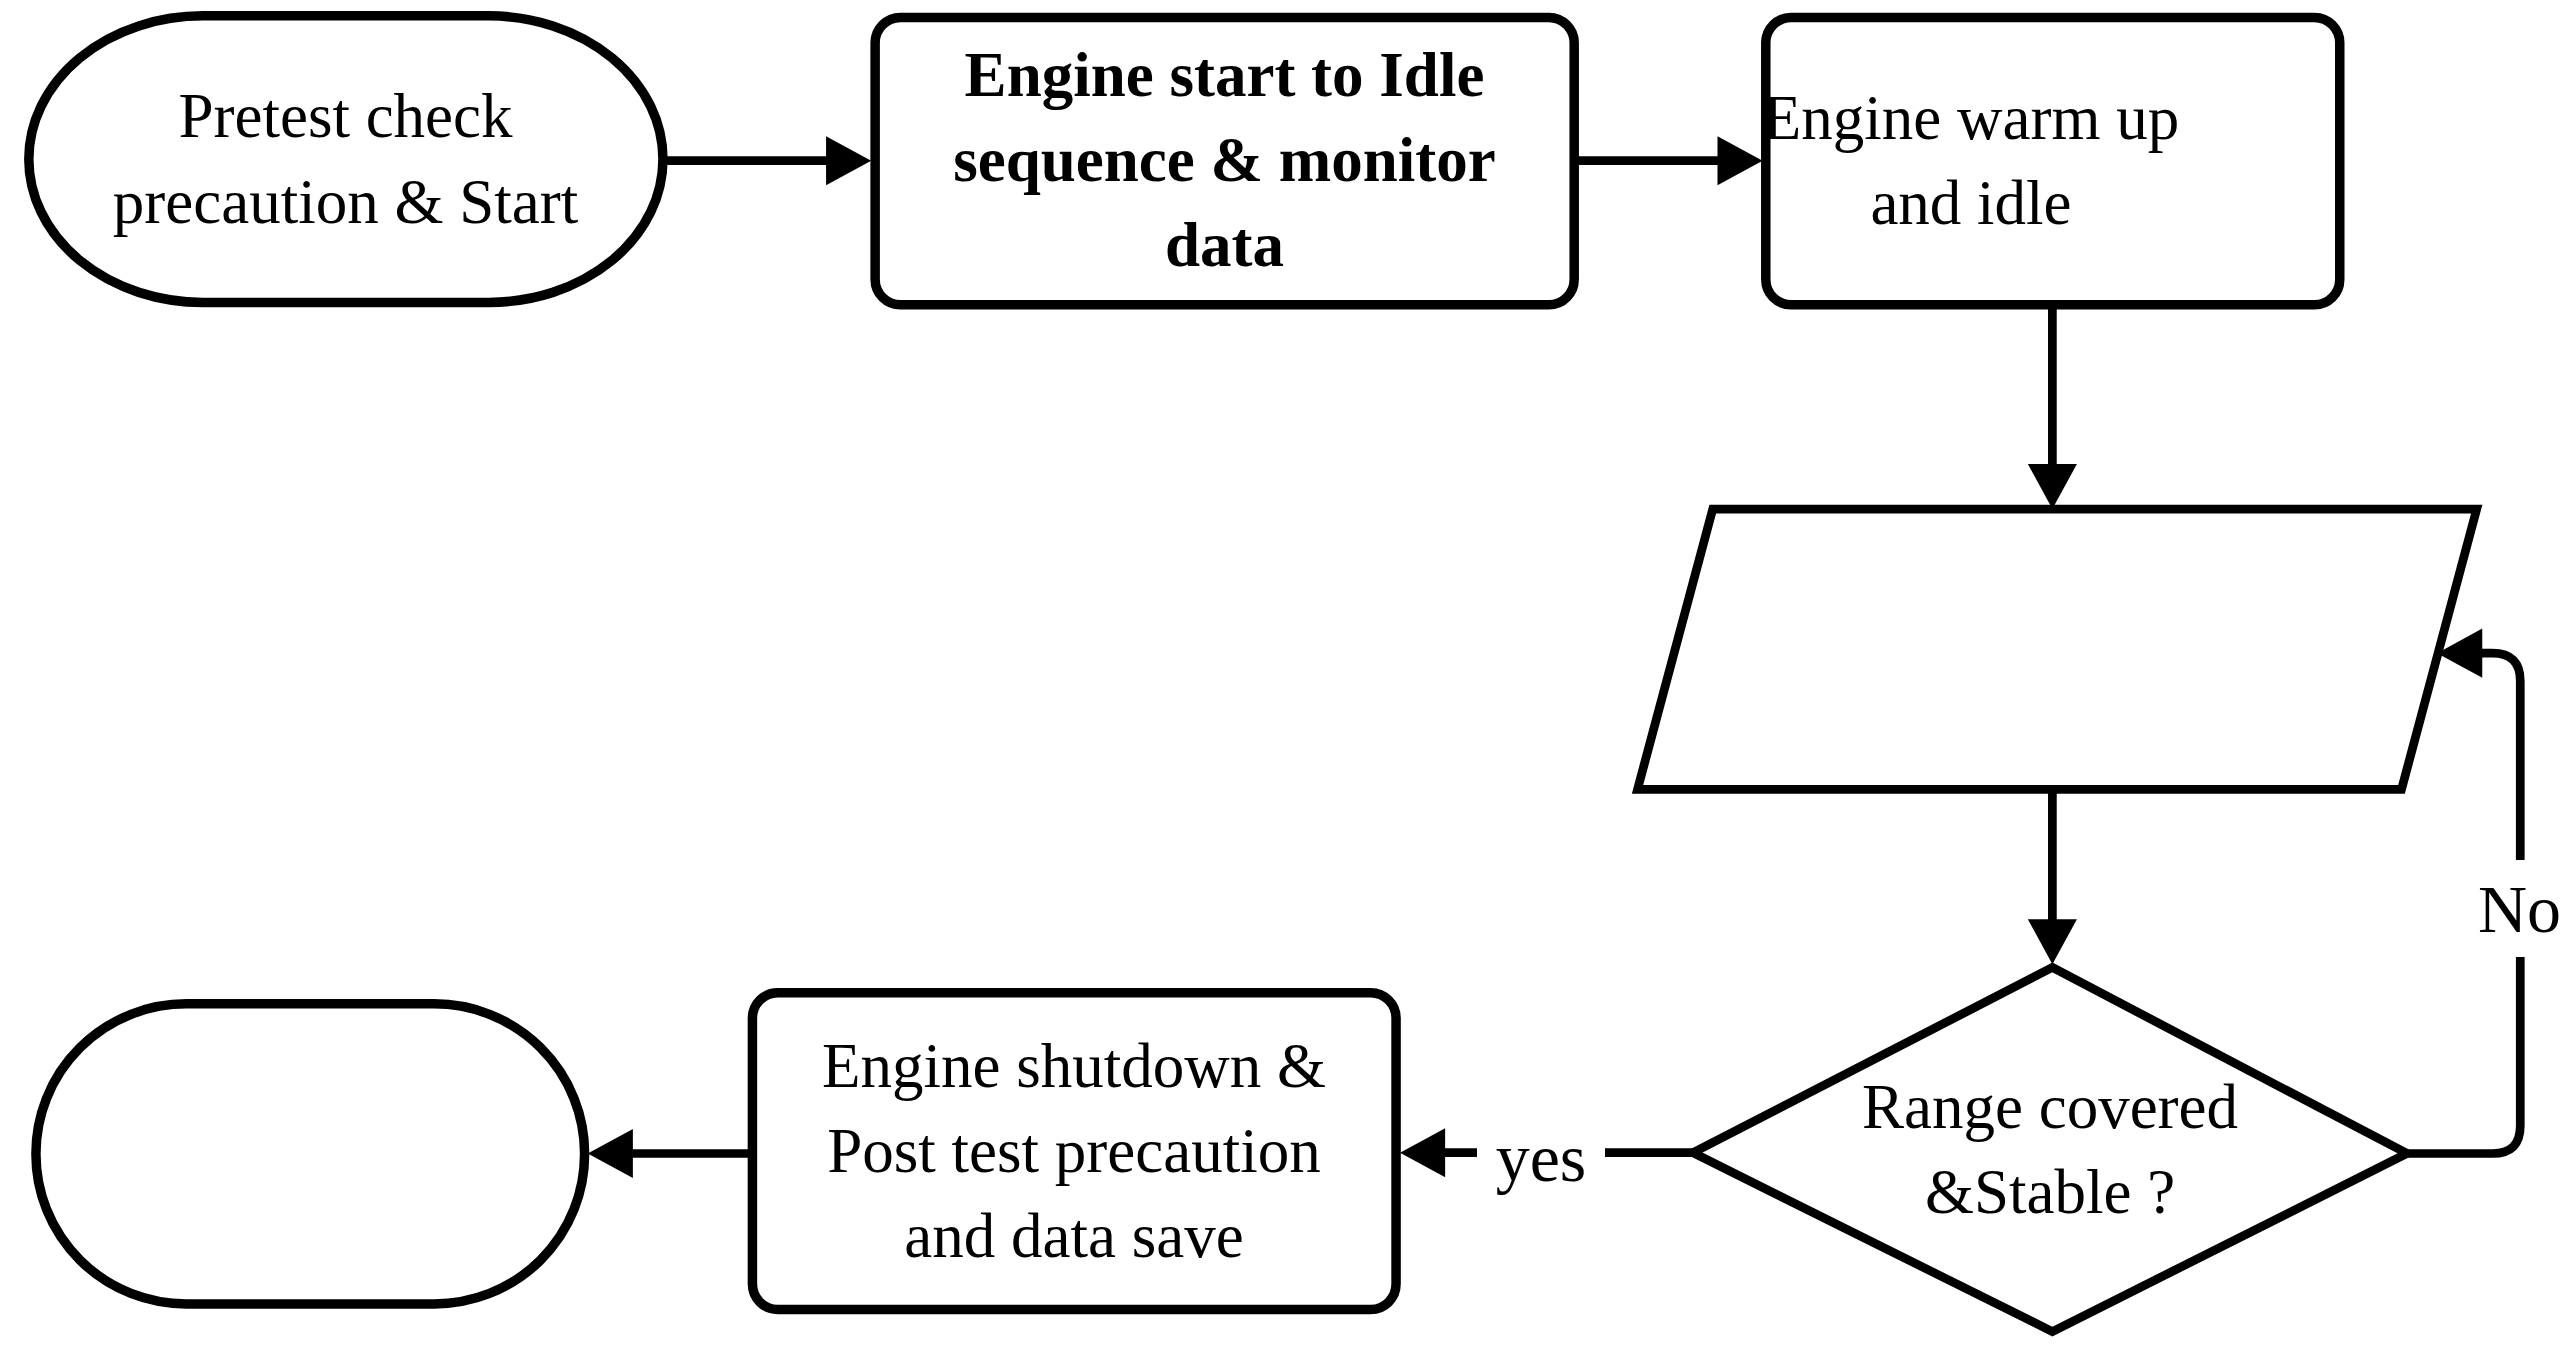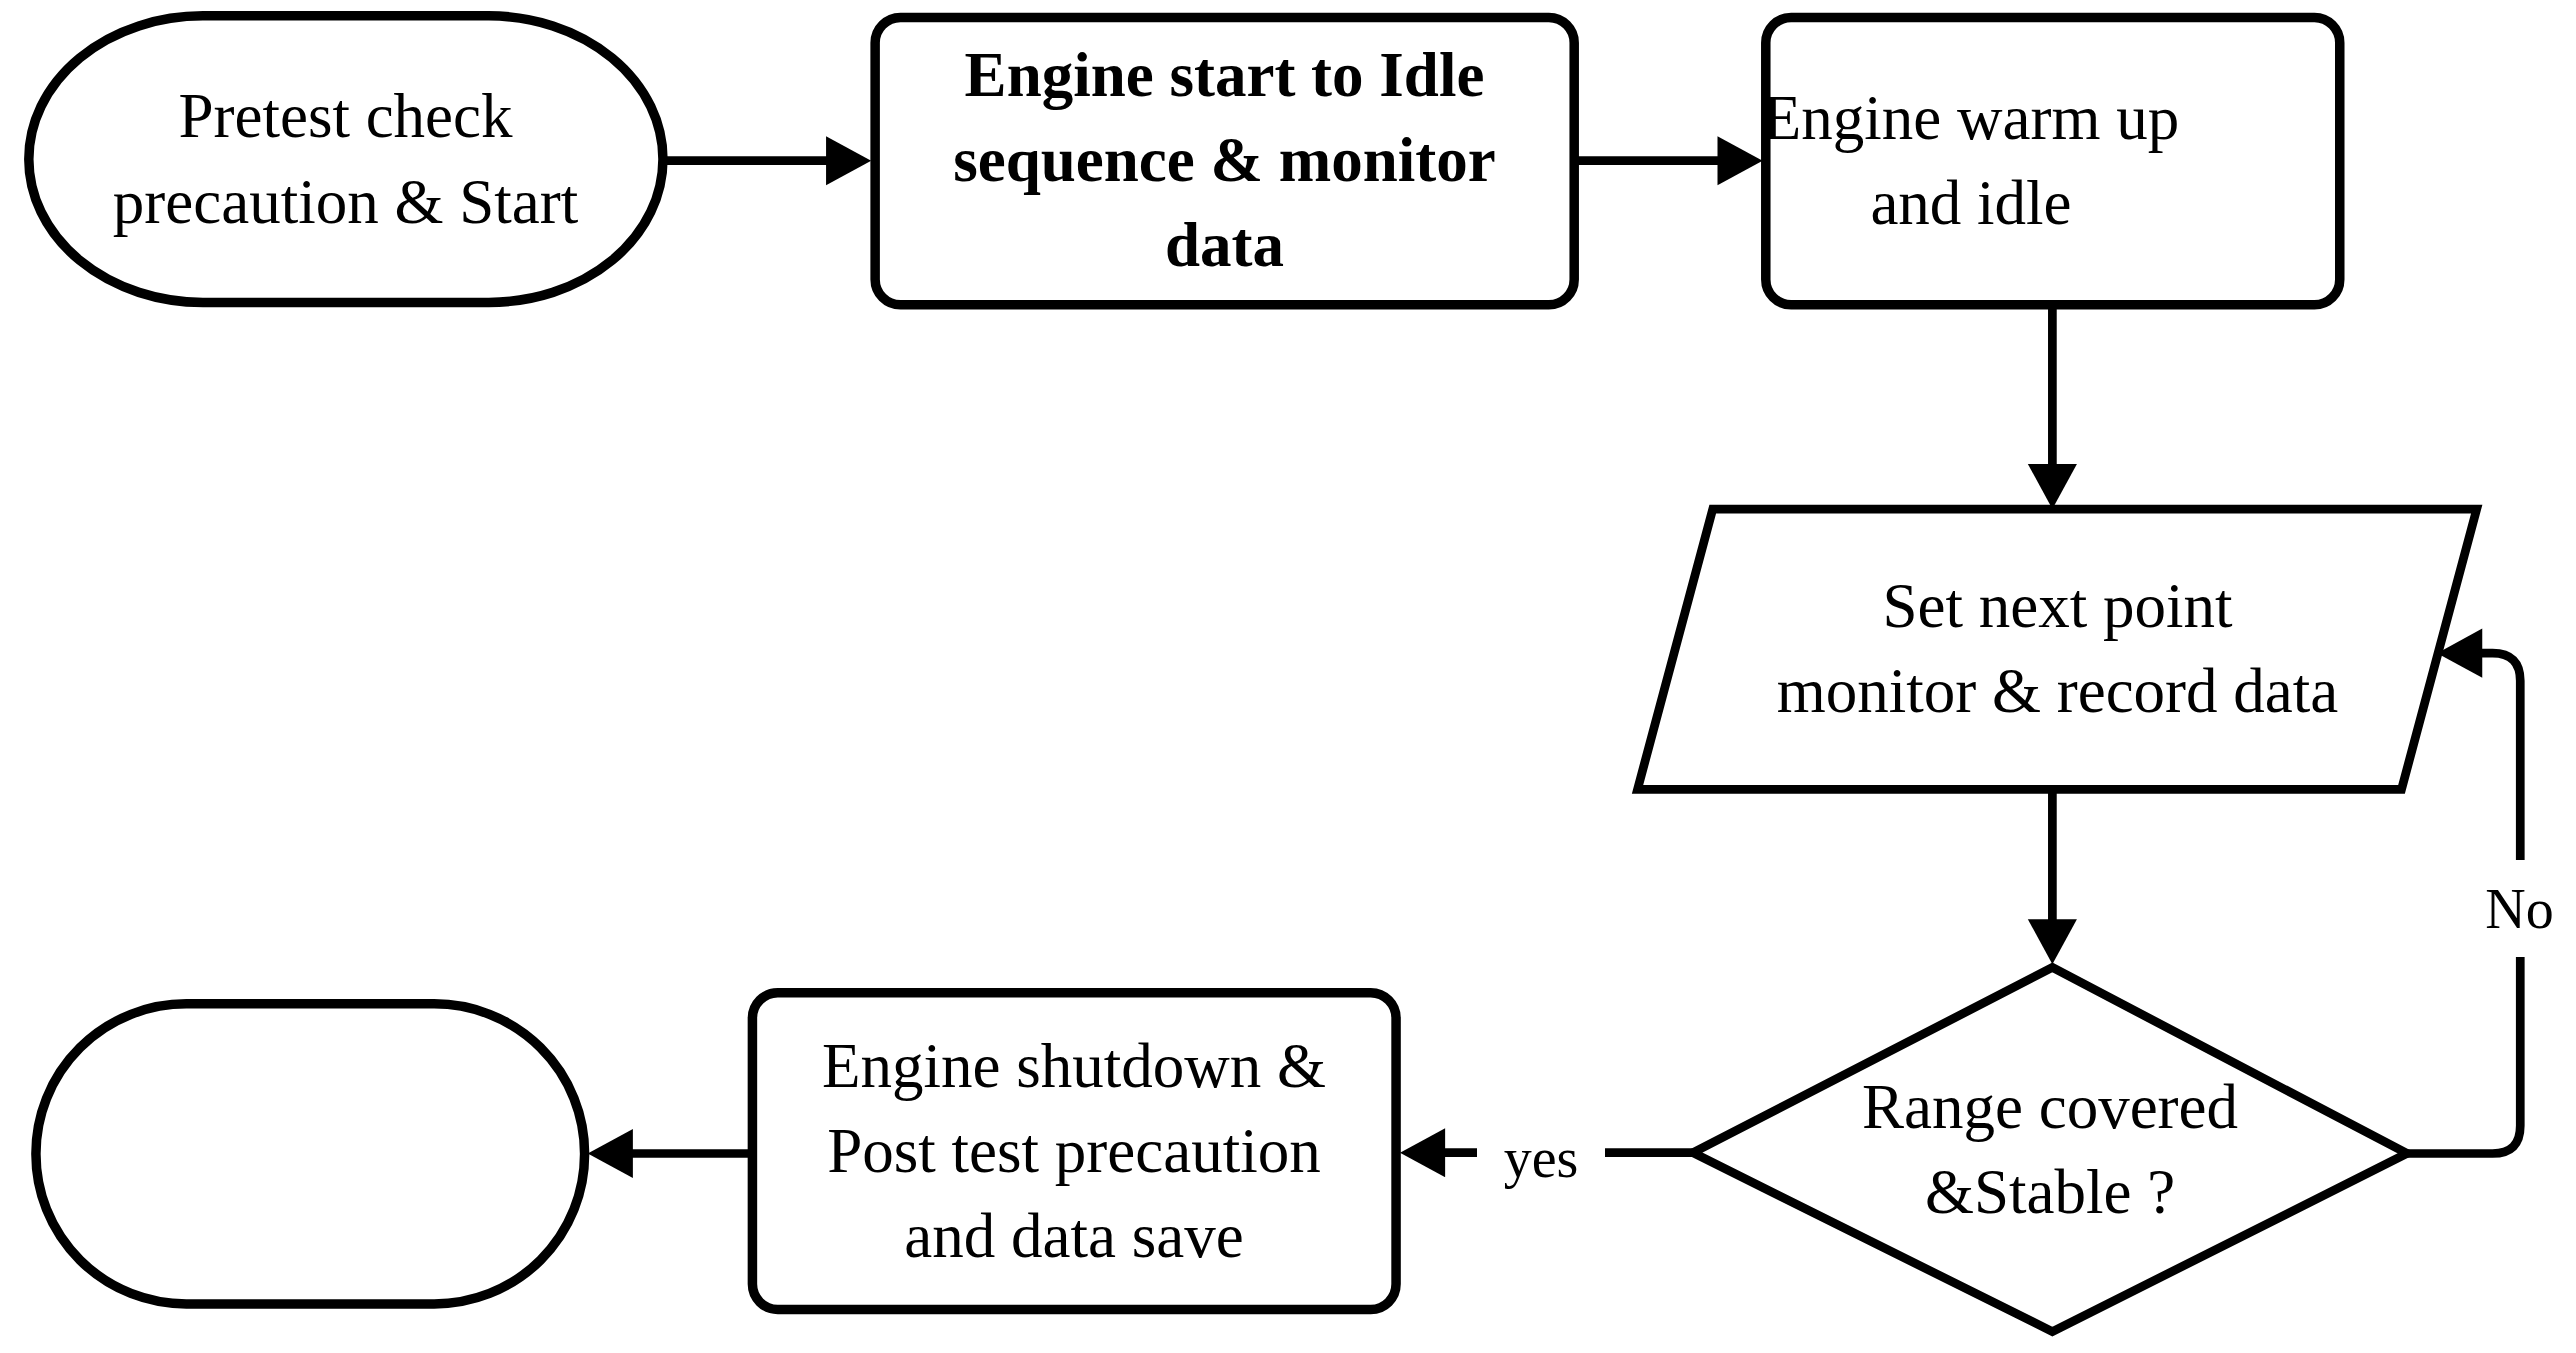--- a/index.html
+++ b/index.html
@@ -28,21 +28,21 @@
     font-size: 63px;
     line-height: 1.35;
     color: #000000;
     pointer-events: none;
   }
   .edge-label {
     position: absolute;
     display: flex;
     align-items: center;
     justify-content: center;
-    font-size: 56px;
+    font-size: 68px;
     line-height: 1;
     color: #000000;
     background: #ffffff;
     pointer-events: none;
   }
 </style>
 </head>
 <body>
 
 <div class="stage">
@@ -82,22 +82,20 @@
   <div class="node-label" style="left:28.5px; top:16px; width:634px; height:287px;">Pretest check
 precaution &amp; Start</div>
 
   <div class="node-label" style="left:875px; top:17.4px; width:699px; height:287px;font-weight:bold;">Engine start to Idle
 sequence &amp; monitor
 data</div>
 
   <div class="node-label" style="left:1684px; top:17.4px; width:574px; height:287px;">Engine warm up
 and idle</div>
 
-  <div class="node-label" style="left:1638px; top:509px; width:839px; height:280px;">Set next point
-monitor &amp; record data</div>
 
   <div class="node-label" style="left:1693px; top:968px; width:714px; height:364px;">Range covered
 &amp;Stable ?</div>
 
   <div class="node-label" style="left:752px; top:993px; width:644px; height:317px;">Engine shutdown &amp;
 Post test precaution
 and data save</div>
 
 
   <div class="edge-label" style="left:1477px; top:1112px; width:128px; height:92px;">yes</div>

